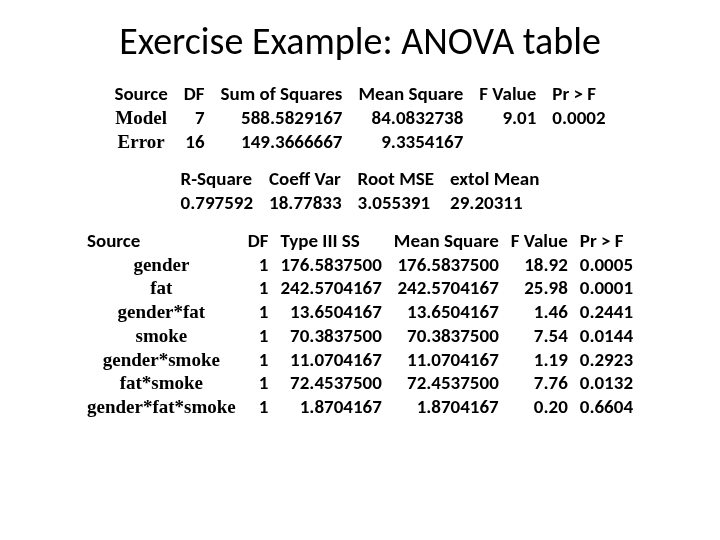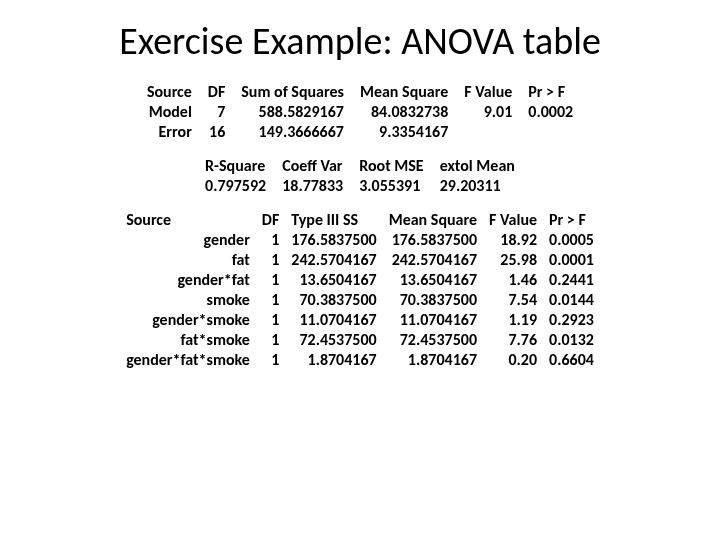--- a/index.html
+++ b/index.html
@@ -18,30 +18,30 @@
   }
   h1 {
     font-size: 38px;
     font-weight: 400;
     margin: 0 0 18px 0;
     text-align: center;
   }
   table {
     border-collapse: collapse;
     margin: 0 auto 14px auto;
-    font-size: 16px;
+    font-size: 19px;
   }
   th, td {
     padding: 0 8px;
     font-weight: bold;
     line-height: 1.25;
     white-space: nowrap;
   }
   th { text-align: left; }
-  td.label { text-align: right; }
+  td.label { text-align: center; font-family: Liberation Serif, serif; }
   td.num { text-align: right; }
   td.cnum { text-align: left; }
   .t3 th, .t3 td { padding: 0 6px; }
 </style>
 </head>
 <body>
 
 <div class="slide">
   <h1>Exercise Example: ANOVA table</h1>
 

